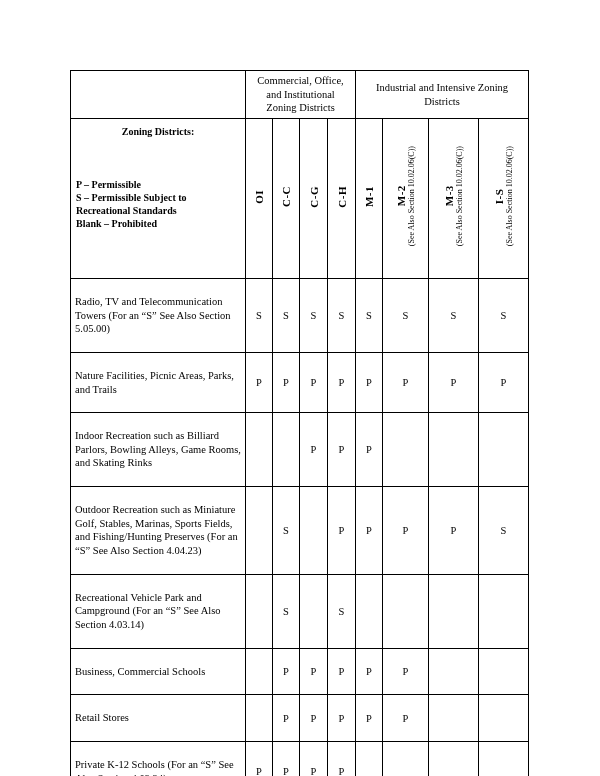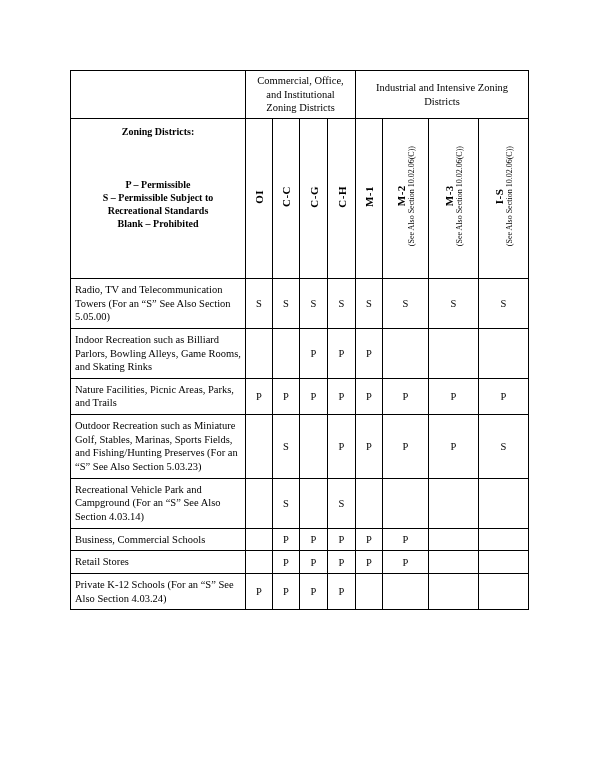--- a/index.html
+++ b/index.html
@@ -17,26 +17,26 @@
   .zoning td, .zoning th {
     border: 1px solid #000; padding: 1px 3px; font-weight: normal;
   }
   td.corner { height: 48px; }
   th.group-header {
     text-align: center; vertical-align: middle;
     font-size: 10.5px; line-height: 1.3; padding: 2px 5px;
   }
   td.legend { vertical-align: top; font-size: 10px; font-weight: bold; padding: 4px 5px; line-height: 1.3; }
   .legend-title { text-align: center; margin: 2px 0 40px 0; }
-  .legend-line { text-align: center; margin: 0; font-family: Liberation Serif, serif; }
+  .legend-line { text-align: left; margin: 0; font-family: Liberation Serif, serif; }
   th.district { height: 160px; vertical-align: middle; text-align: center; padding: 3px 0; }
   .vtext { writing-mode: vertical-rl; transform: rotate(180deg); display: inline-block; }
   .vtext .code { display: block; font-size: 11px; font-weight: bold; letter-spacing: 0.5px; }
   .vtext .note { display: block; font-size: 8px; font-weight: normal; letter-spacing: 0; }
-  td.use  { font-size: 10.5px; line-height: 1.3; text-align: left; vertical-align: middle; padding: 4px 4px; }
+  td.use  { font-size: 10.5px; line-height: 1.3; text-align: left; vertical-align: middle; padding: 16px 4px; }
   td.val  { font-size: 10.5px; text-align: center; vertical-align: middle; }
 </style>
 </head>
 <body>
 
 <div class="page">
   <table class="zoning">
     <colgroup>
       <col style="width:175px">
       <col style="width:27px">
@@ -115,45 +115,45 @@
       <td class="val">S</td>
       <td class="val">S</td>
       <td class="val">S</td>
       <td class="val">S</td>
       <td class="val">S</td>
       <td class="val">S</td>
     </tr>
 
 
     <tr>
+      <td class="use">Nature Facilities, Picnic Areas, Parks, and Trails</td>
+      <td class="val">P</td>
+      <td class="val">P</td>
+      <td class="val">P</td>
+      <td class="val">P</td>
+      <td class="val">P</td>
+      <td class="val">P</td>
+      <td class="val">P</td>
+      <td class="val">P</td>
+    </tr>
+
+    <tr>
       <td class="use">Indoor Recreation such as Billiard Parlors, Bowling Alleys, Game Rooms, and Skating Rinks</td>
       <td class="val"></td>
       <td class="val"></td>
       <td class="val">P</td>
       <td class="val">P</td>
       <td class="val">P</td>
       <td class="val"></td>
       <td class="val"></td>
       <td class="val"></td>
     </tr>
 
     <tr>
-      <td class="use">Nature Facilities, Picnic Areas, Parks, and Trails</td>
-      <td class="val">P</td>
-      <td class="val">P</td>
-      <td class="val">P</td>
-      <td class="val">P</td>
-      <td class="val">P</td>
-      <td class="val">P</td>
-      <td class="val">P</td>
-      <td class="val">P</td>
-    </tr>
-
-    <tr>
-      <td class="use">Outdoor Recreation such as Miniature Golf, Stables, Marinas, Sports Fields, and Fishing/Hunting Preserves (For an “S” See Also Section 5.03.23)</td>
+      <td class="use">Outdoor Recreation such as Miniature Golf, Stables, Marinas, Sports Fields, and Fishing/Hunting Preserves (For an “S” See Also Section 4.04.23)</td>
       <td class="val"></td>
       <td class="val">S</td>
       <td class="val"></td>
       <td class="val">P</td>
       <td class="val">P</td>
       <td class="val">P</td>
       <td class="val">P</td>
       <td class="val">S</td>
     </tr>
 

